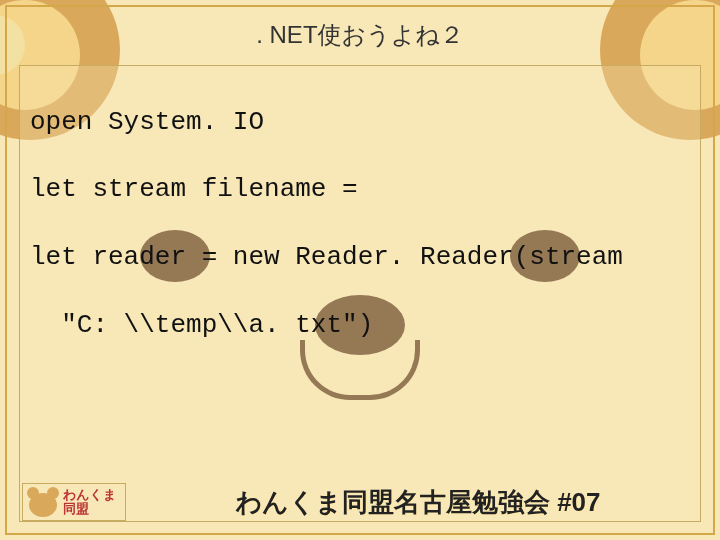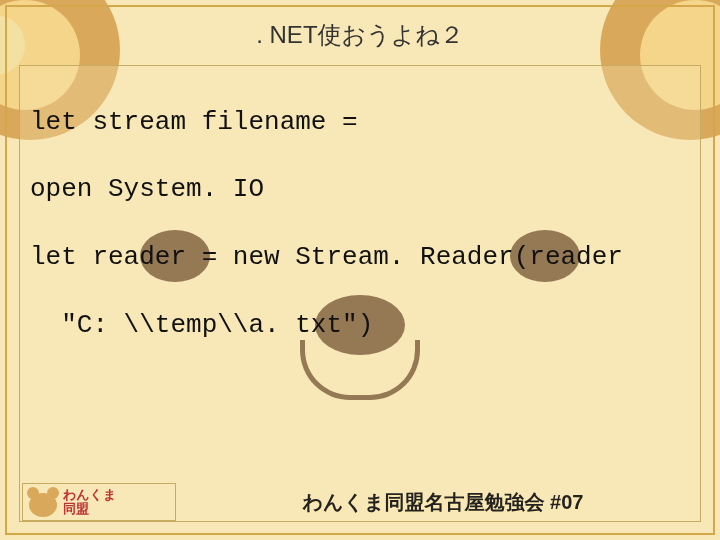--- a/index.html
+++ b/index.html
@@ -117,21 +117,21 @@
   .footer {
     position: absolute;
     bottom: 12px;
     left: 5px; right: 5px;
     display: flex;
     align-items: center;
     gap: 12px;
     padding: 0 10px;
   }
   .logo {
-    width: 154px;
+    width: 104px;
     height: 38px;
     background: #f8e8b8;
     border: 1px solid #c7ab60;
     display: flex;
     align-items: center;
     gap: 4px;
     padding: 2px 4px;
   }
   .logo-bear {
     width: 32px; height: 30px;
@@ -156,21 +156,21 @@
   .logo-text {
     font-size: 13px;
     line-height: 1.1;
     color: #b33;
     font-family: "Meiryo", sans-serif;
     font-weight: bold;
   }
   .footer-title {
     flex: 1;
     text-align: center;
-    font-size: 20px;
+    font-size: 26px;
     font-weight: bold;
     color: #222;
     text-shadow: 1px 1px 0 #ffe9a8;
     font-family: "Meiryo", sans-serif;
   }
 </style>
 </head>
 <body>
 
 <div class="bg-bear">
@@ -181,23 +181,23 @@
   <div class="eye eye-left"></div>
   <div class="eye eye-right"></div>
   <div class="nose"></div>
   <div class="mouth"></div>
 </div>
 
 <div class="slide">
   <div class="title">. NET使おうよね２</div>
   <div class="content-box">
     <div class="code">
+<div>open System. IO</div>
 <div>let stream filename =</div>
-<div>open System. IO</div>
-<div>let reader = new Stream. Reader(reader</div>
+<div>let reader = new Reader. Reader(stream</div>
 <div class="indent">"C: \\temp\\a. txt")</div>
 
 
 
     </div>
   </div>
 
   <div class="footer">
     <div class="logo">
       <div class="logo-bear">

